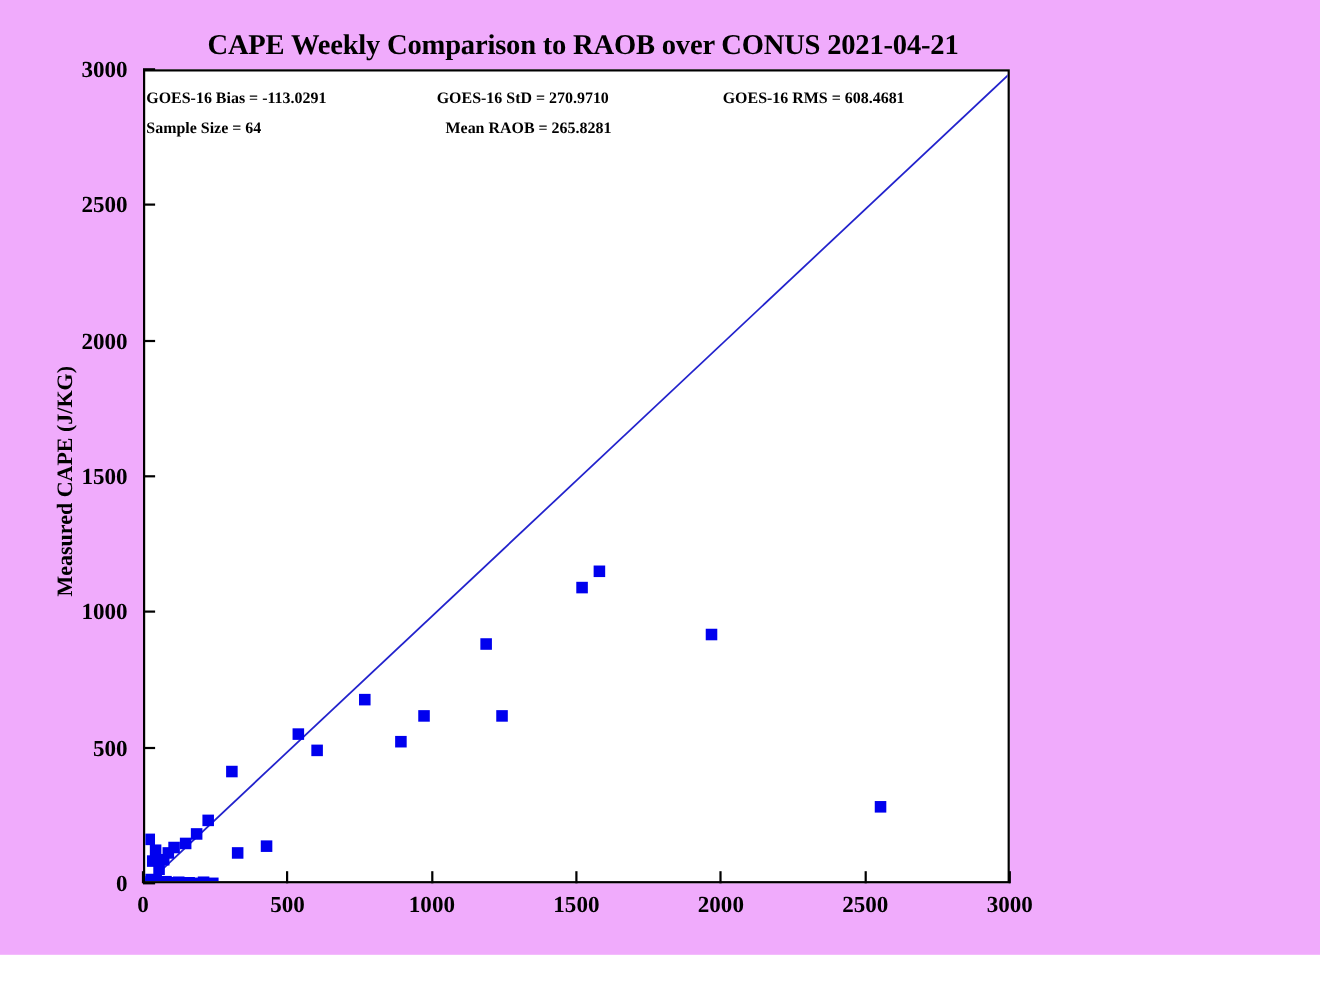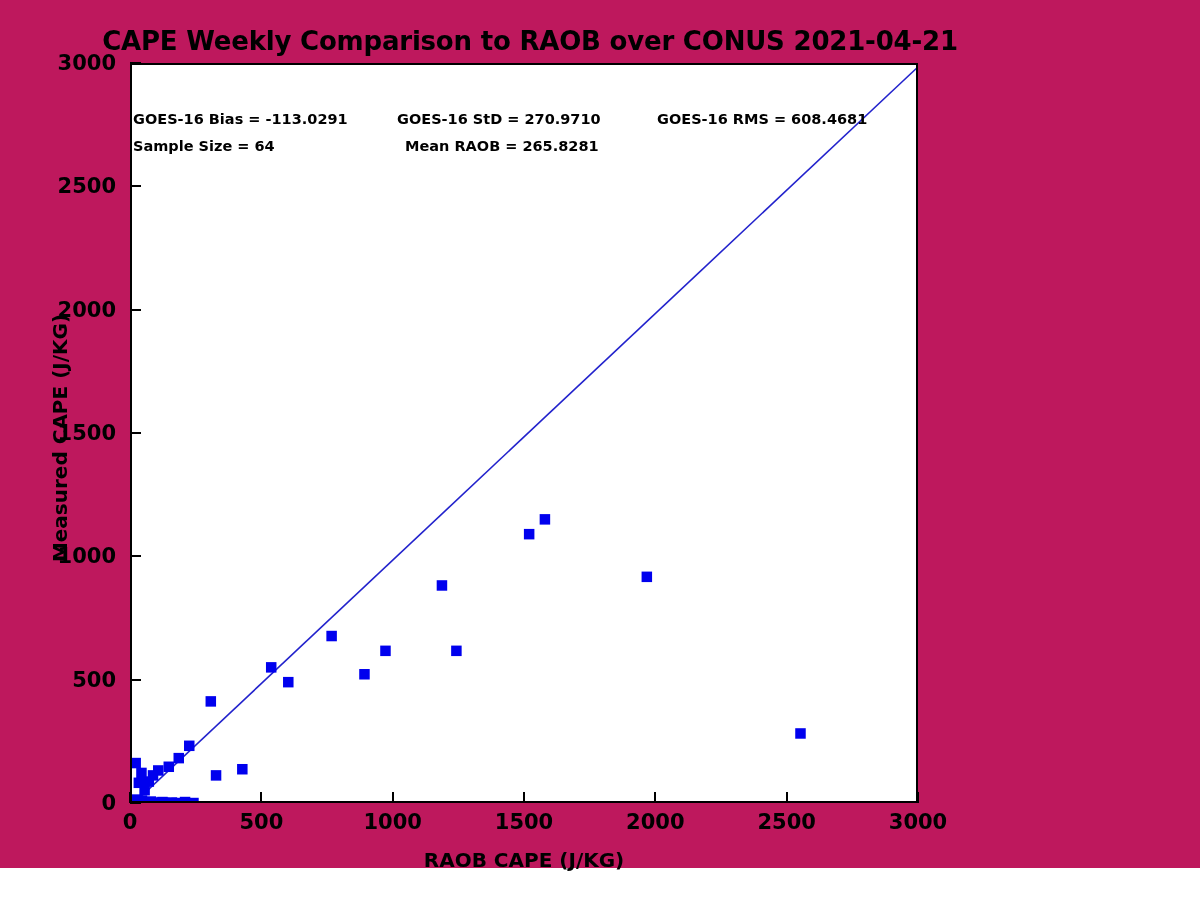--- a/index.html
+++ b/index.html
@@ -13,21 +13,22 @@
     height: 900px;
     overflow: hidden;
     font-family: "DejaVu Sans", "Liberation Sans", sans-serif;
     color: #000000;
   }
 
   #figure {
     position: relative;
     width: 1200px;
     height: 868px;
-    background: #be185d;
+    background: #f0abfc;
+    font-family: Liberation Serif, serif;
   }
 
   
   #chart-title {
     position: absolute;
     left: 0;
     top: 26px;
     width: 1060px;
     text-align: center;
     font-size: 26px;
@@ -125,21 +126,20 @@
   }
 
   
   .stat-text {
     position: absolute;
     font-size: 14.5px;
     font-weight: bold;
     color: #000000;
     white-space: nowrap;
     line-height: 1;
-    margin-top: 29px;
   }
 
   
   #legend {
     position: absolute;
     left: 959px;
     top: 63px;
     width: 146px;
     height: 30px;
     border: 1.5px solid #000000;
@@ -269,21 +269,20 @@
       <div class="ticklabel-y" style="left: 0px; width: 116px; top: 53px;">3000</div>
       <div class="ticklabel-x" style="left: 130px; top: 812px;">0</div>
       <div class="ticklabel-x" style="left: 261.333px; top: 812px;">500</div>
       <div class="ticklabel-x" style="left: 392.667px; top: 812px;">1000</div>
       <div class="ticklabel-x" style="left: 524px; top: 812px;">1500</div>
       <div class="ticklabel-x" style="left: 655.333px; top: 812px;">2000</div>
       <div class="ticklabel-x" style="left: 786.667px; top: 812px;">2500</div>
       <div class="ticklabel-x" style="left: 918px; top: 812px;">3000</div>
     </div>
 
-  <div id="xlabel">RAOB CAPE (J/KG)</div>
 
   <div id="ylabel">Measured CAPE (J/KG)</div>
 
   <div class="stat-text" style="left:133px; top:83px;">GOES-16 Bias = -113.0291</div>
   <div class="stat-text" style="left:397px; top:83px;">GOES-16 StD = 270.9710</div>
   <div class="stat-text" style="left:657px; top:83px;">GOES-16 RMS = 608.4681</div>
   <div class="stat-text" style="left:133px; top:110px;">Sample Size = 64</div>
   <div class="stat-text" style="left:405px; top:110px;">Mean RAOB = 265.8281</div>
 
 

